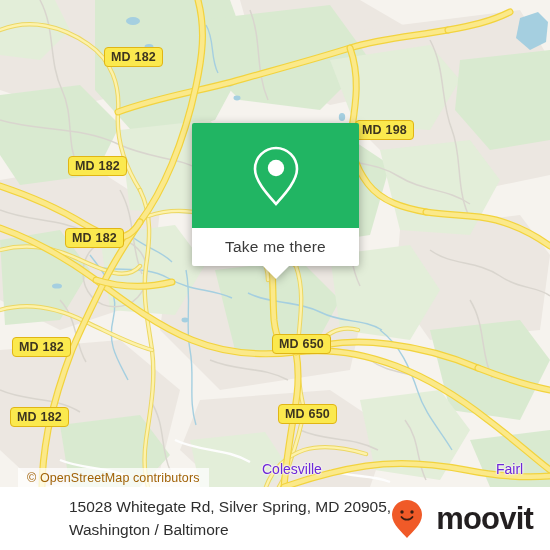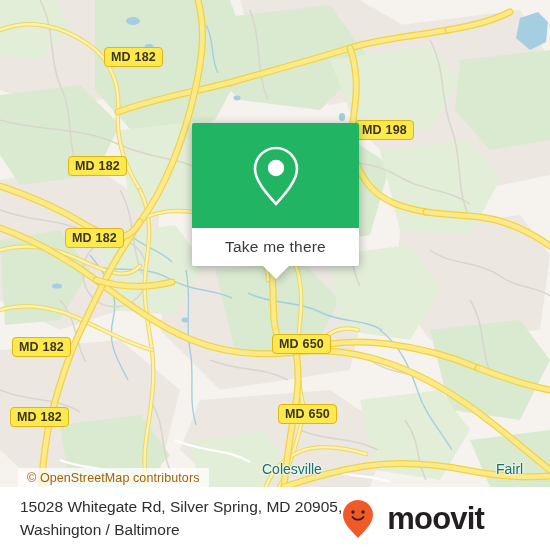--- a/index.html
+++ b/index.html
@@ -23,21 +23,21 @@
     position:absolute; left:18px; top:468px;
     background:rgba(255,255,255,0.72);
     padding:3px 9px 4px 9px;
     font-size:12.5px; color:#a16207; letter-spacing:0.1px;
     white-space:nowrap; z-index:40;
   }
 
   
   .place-label {
     position:absolute; z-index:30;
-    font-size:14px; color:#0f766e; white-space:nowrap;
+    font-size:14px; color:#6d28d9; white-space:nowrap;
     text-shadow: 1px 0 1.5px #f6f4ef, -1px 0 1.5px #f6f4ef, 0 1px 1.5px #f6f4ef, 0 -1px 1.5px #f6f4ef;
   }
 
   
   .shield {
     position:absolute; z-index:32;
     background:#fbe94e; border:1.6px solid #e0b515; border-radius:4px;
     color:#3d3520; font-size:12.5px; font-weight:bold;
     padding:1.5px 6px 2px 6px; white-space:nowrap;
     letter-spacing:0.2px; line-height:1.15;
@@ -67,21 +67,21 @@
     width:0; height:0;
     border-left:13px solid transparent;
     border-right:13px solid transparent;
     border-top:13px solid #ffffff;
   }
 
   
   .footer {
     position:absolute; left:0; top:487px; width:550px; height:63px;
     background:rgba(255,255,255,0.93);
-    display:flex; align-items:center; justify-content:flex-start;
+    display:flex; align-items:center; justify-content:flex-end;
     padding:0 17px 0 20px; z-index:70;
   }
   .footer-address {
     font-size:15.5px; color:#2e2e2e; line-height:1.45; max-width:380px;
   }
   .brand { display:flex; align-items:center; gap:13px; }
   .brand-word {
     font-size:31px; font-weight:bold; color:#231f20;
     letter-spacing:-0.8px; line-height:1;
   }

